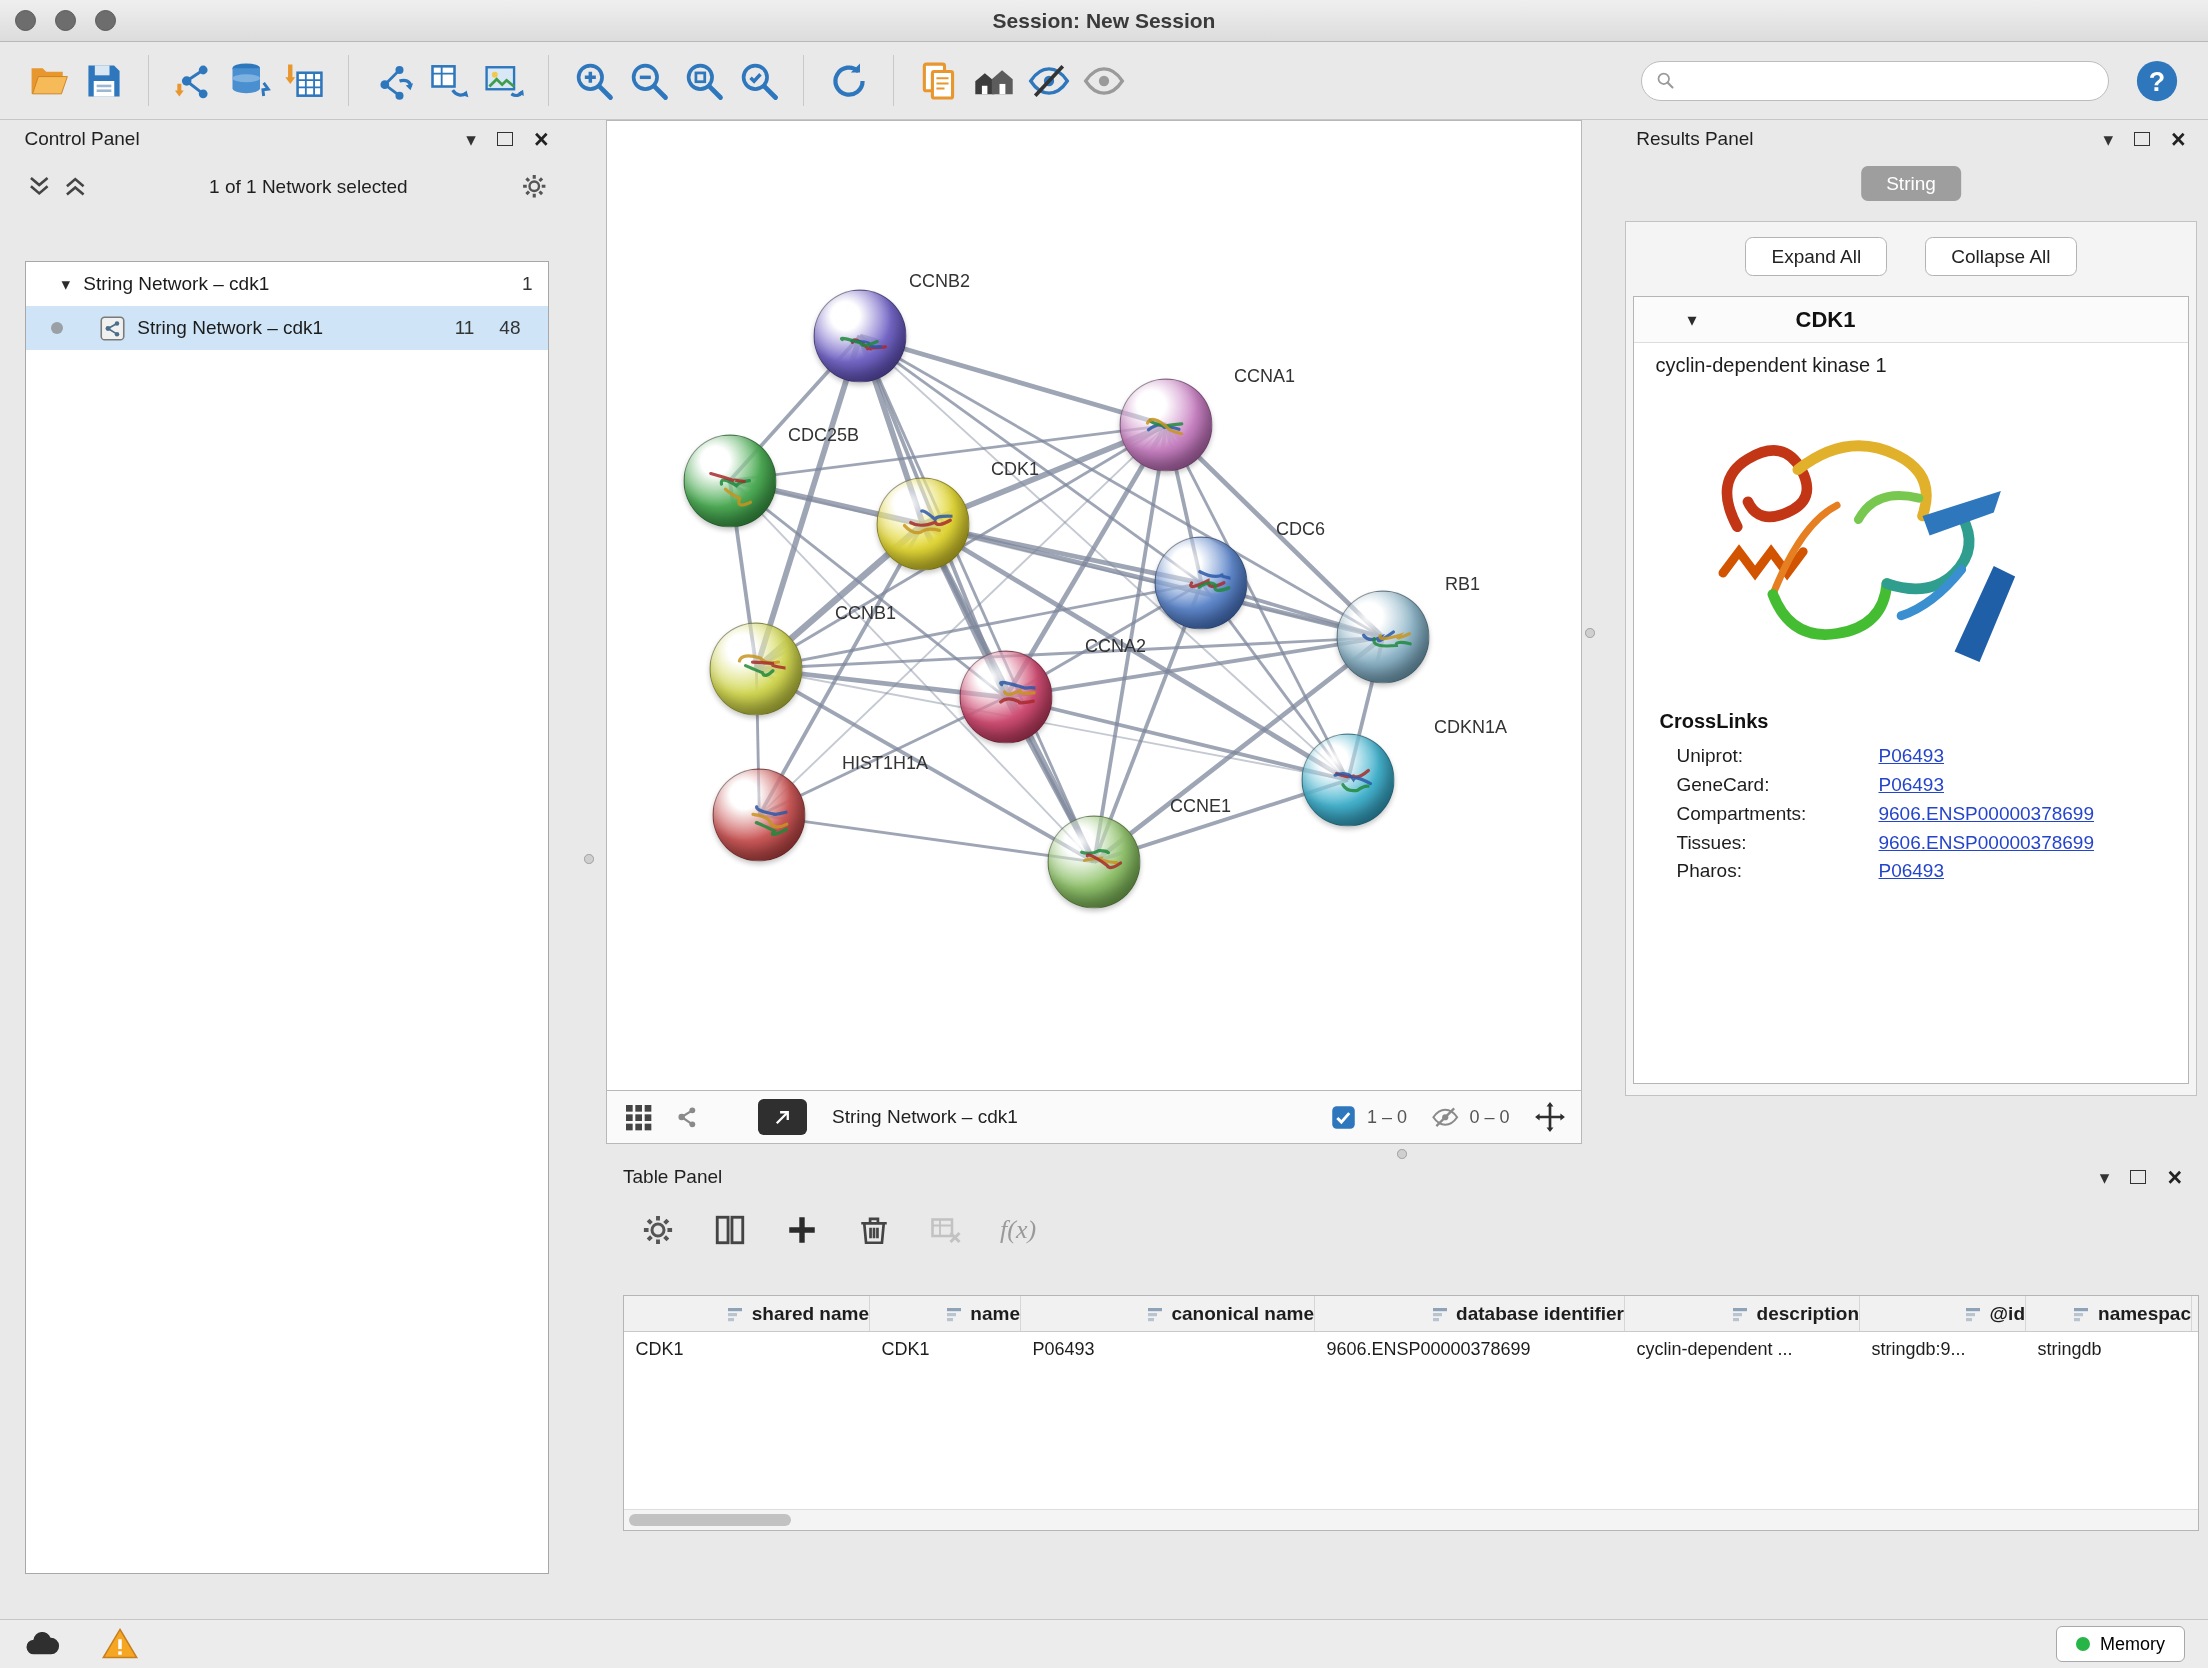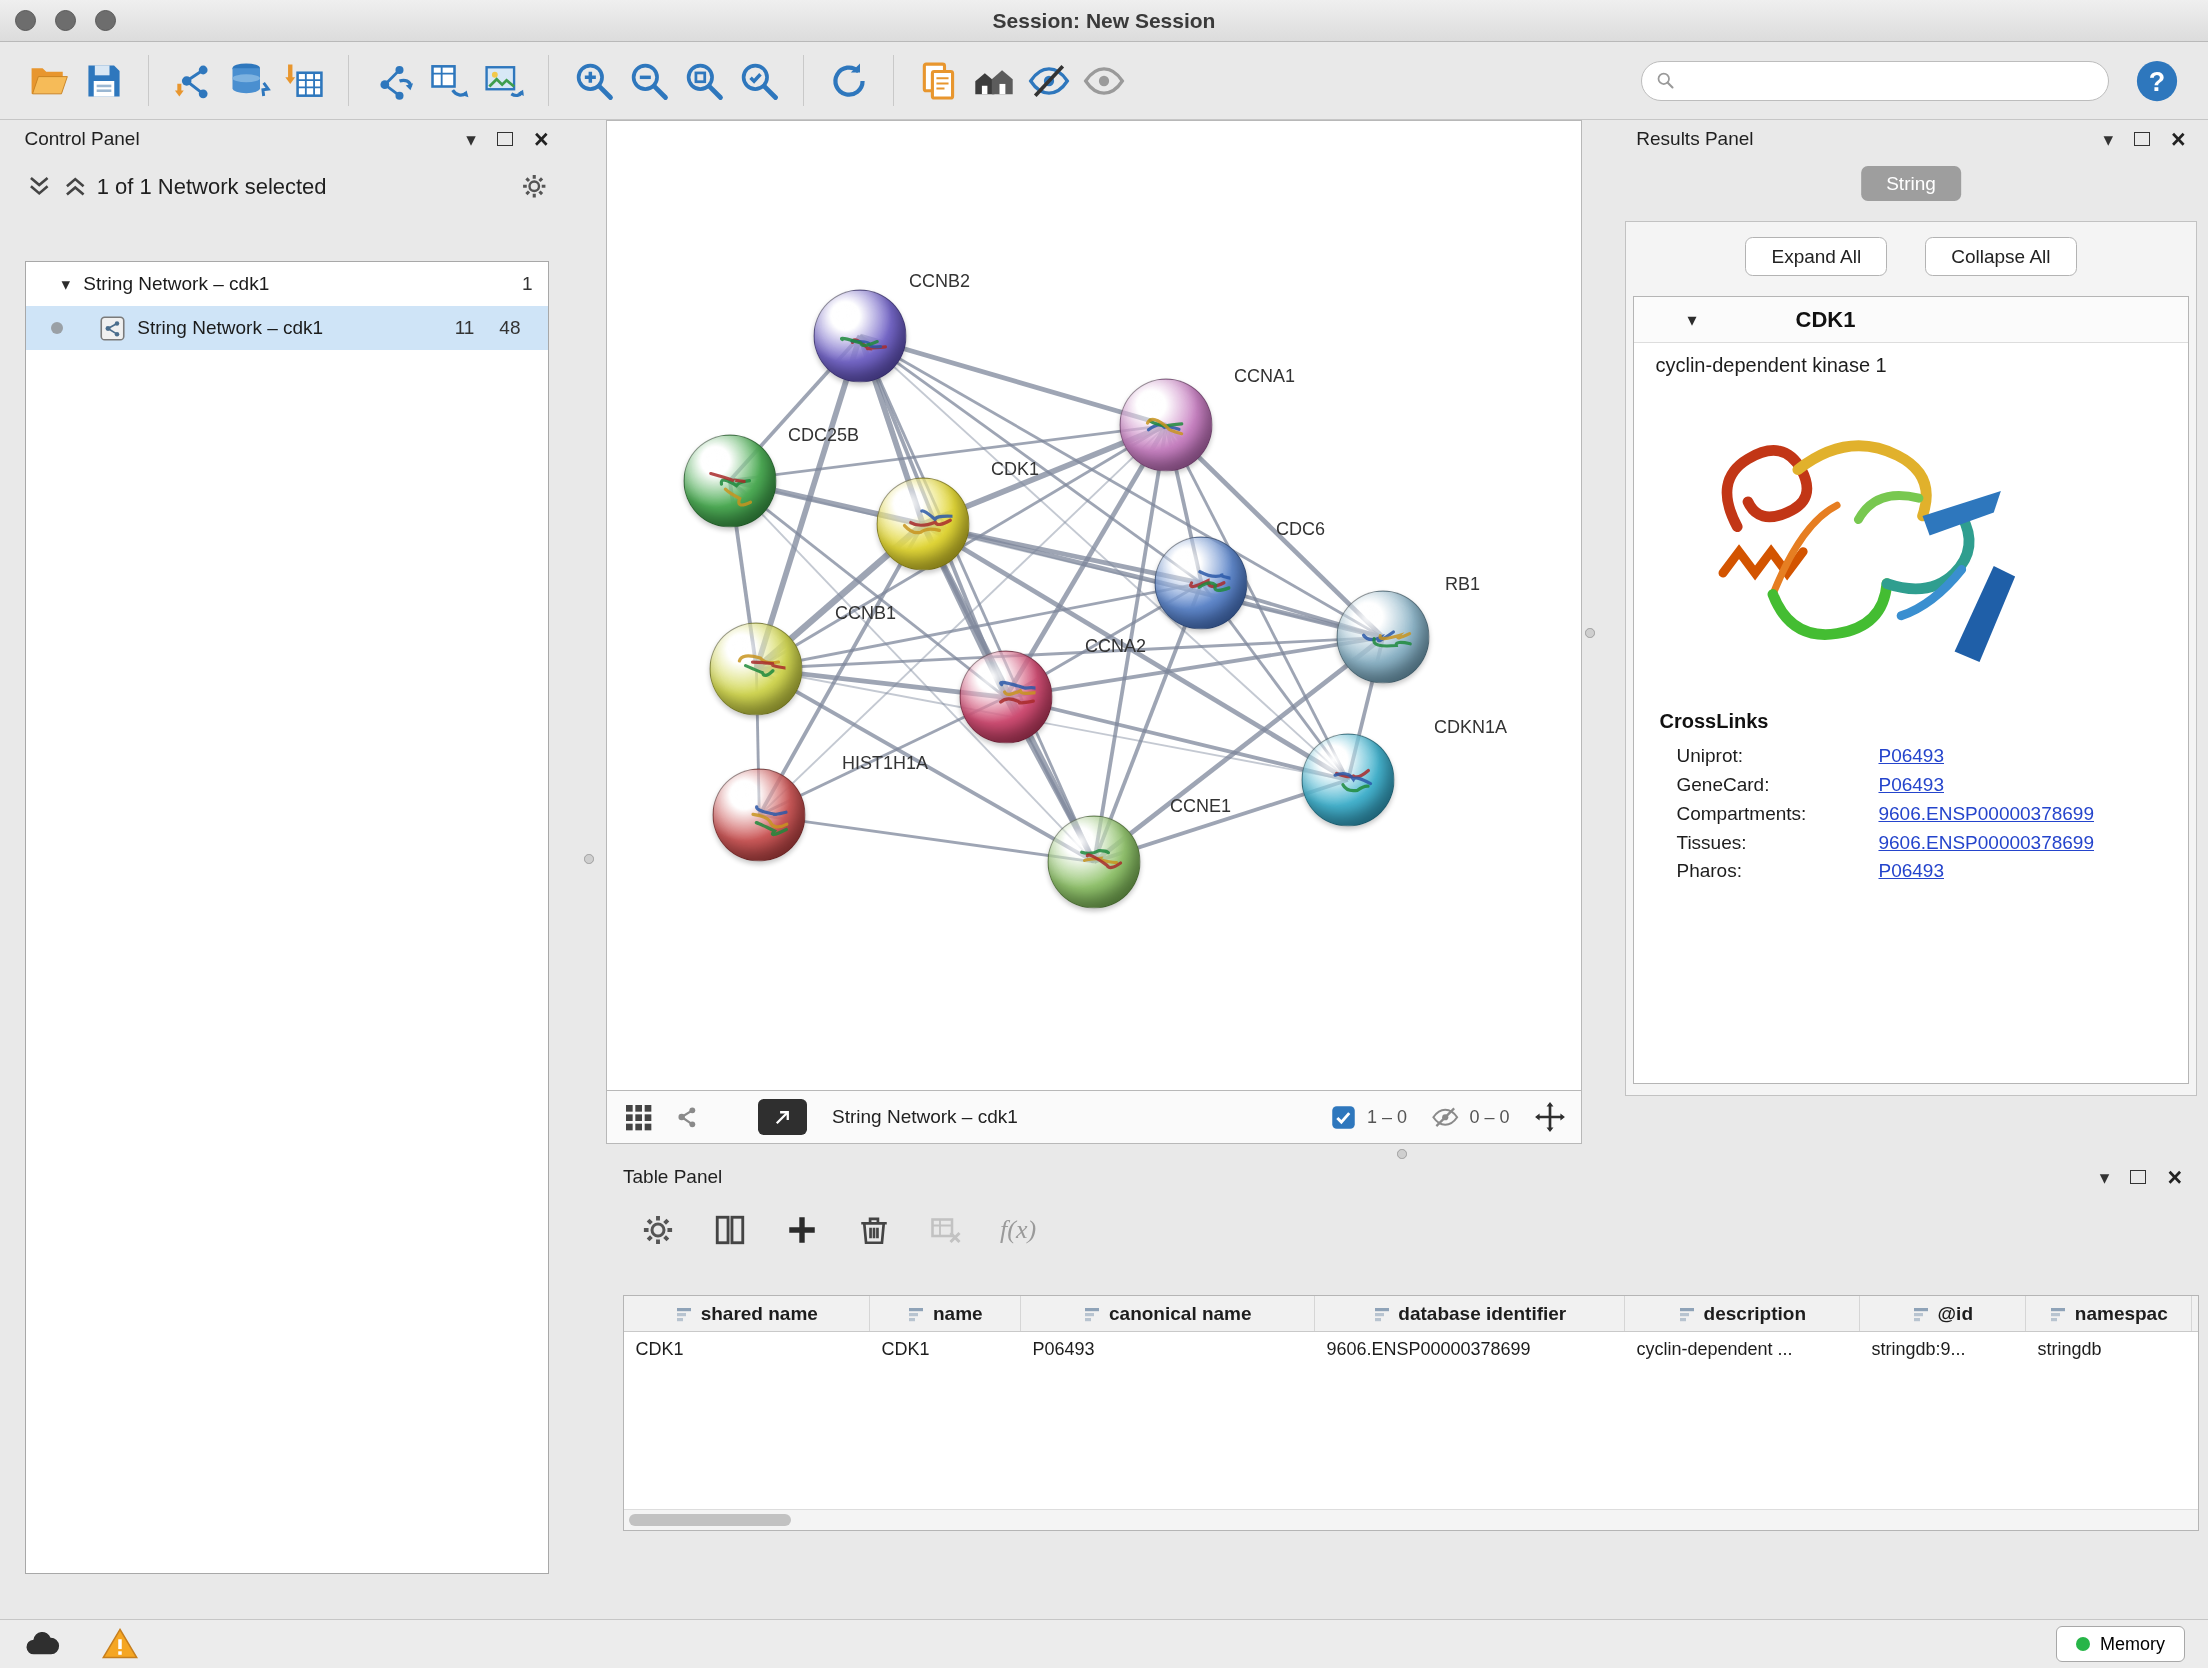--- a/index.html
+++ b/index.html
@@ -40,21 +40,21 @@
   .pic-x { font-size:25px; font-weight:bold; color:#222; cursor:pointer; line-height:1; }
 
   
   .control-panel { position:absolute; left:9.5px; top:120px; width:554px; height:1456px; }
   .cp-tabs { display:flex; margin:5.7px 0 0 51px; }
   .cp-tab { padding:5.7px 21px; font-size:19px; border:1px solid #aeaeae; border-bottom:none;
     background:#e4e4e4; color:#222; border-radius:4.8px 4.8px 0 0; margin-right:1.9px; cursor:pointer; }
   .cp-tab.sel { background:#6e6e6e; color:#fff; border-color:#5c5c5c; }
   .cp-selrow { display:flex; align-items:center; height:42px; margin-top:7.6px; padding:0 15px; }
   .cp-selrow .chev { width:28.5px; height:28.5px; margin-right:7.6px; cursor:pointer; }
-  .cp-seltext { flex:1; font-size:22px; color:#1f1f1f; }
+  .cp-seltext { flex:1; text-align:center; font-size:19px; color:#1f1f1f; }
   .cp-treebox { position:absolute; left:15px; right:15px; top:141px; bottom:1.9px; background:#fff; border:1px solid #a8a8a8; }
   .tree-row { display:flex; align-items:center; height:44px; font-size:19px; color:#1b1b1b; cursor:pointer; }
   .tree-row1 { padding-left:36px; }
   .tree-tri { font-size:17px; color:#2c2c2c; margin-right:13.3px; }
   .tree-count { margin-left:auto; margin-right:15px; color:#333; }
   .tree-row2 { background:#cfe4f7; }
   .tree-dot { width:12.4px; height:12.4px; border-radius:50%; background:#9aa0a6; margin-left:25px; }
   .tree-share { width:27px; height:27px; margin-left:36px; }
   .tree-lab2 { margin-left:11.4px; }
   .tree-n1 { margin-left:auto; color:#333; }
@@ -105,21 +105,21 @@
   .xrow .lab { width:202px; color:#1d1d1d; }
   .xrow a { color:#2444cc; text-decoration:underline; }
 
   
   .table-panel { position:absolute; left:606px; top:1158px; width:1593px; height:447px; }
   .tp-toolbar { display:flex; align-items:center; gap:36px; padding-left:34px; height:61px; margin-top:3.8px; }
   .tp-ic { width:36px; height:36px; cursor:pointer; }
   .tp-fx { font-size:26px; color:#9a9a9a; font-style:italic; font-family:"Liberation Serif", serif; cursor:pointer; }
   .tp-table { position:absolute; left:17px; right:0; top:137px; height:236px; background:#fff; border:1px solid #b5b5b5; overflow:hidden; }
   .tp-hrow { display:flex; height:36px; background:#f1f1f1; border-bottom:1px solid #c9c9c9; }
-  .th { display:flex; align-items:center; justify-content:center; gap:7.6px; border-right:1px solid #d6d6d6;
+  .th { display:flex; align-items:center; justify-content:flex-end; gap:7.6px; border-right:1px solid #d6d6d6;
     font-size:19px; font-weight:600; color:#1d1d1d; cursor:pointer; overflow:hidden; white-space:nowrap; flex:none; }
   .th-ic { width:18px; height:18px; flex:none; }
   .tp-drow { display:flex; height:36px; }
   .td { padding:6.7px 0 0 11.4px; font-size:18px; color:#1d1d1d; white-space:nowrap; overflow:hidden; flex:none; cursor:default; }
   .tp-scroll { position:absolute; left:0; right:0; bottom:0; height:21px; background:#f4f4f4; border-top:1px solid #ddd; }
   .tp-thumb { position:absolute; left:4.8px; top:3.8px; width:162px; height:12.4px; background:#c2c2c2; border-radius:6.7px; cursor:grab; }
   .tp-tabs { position:absolute; bottom:13.3px; left:50%; transform:translateX(-50%); display:flex; }
   .tp-tab { padding:7.6px 25px; font-size:19px; border:1px solid #aeaeae; background:#ededed; color:#222; cursor:pointer; }
   .tp-tab.sel { background:#6f6f6f; color:#fff; border-color:#5c5c5c; }
 

